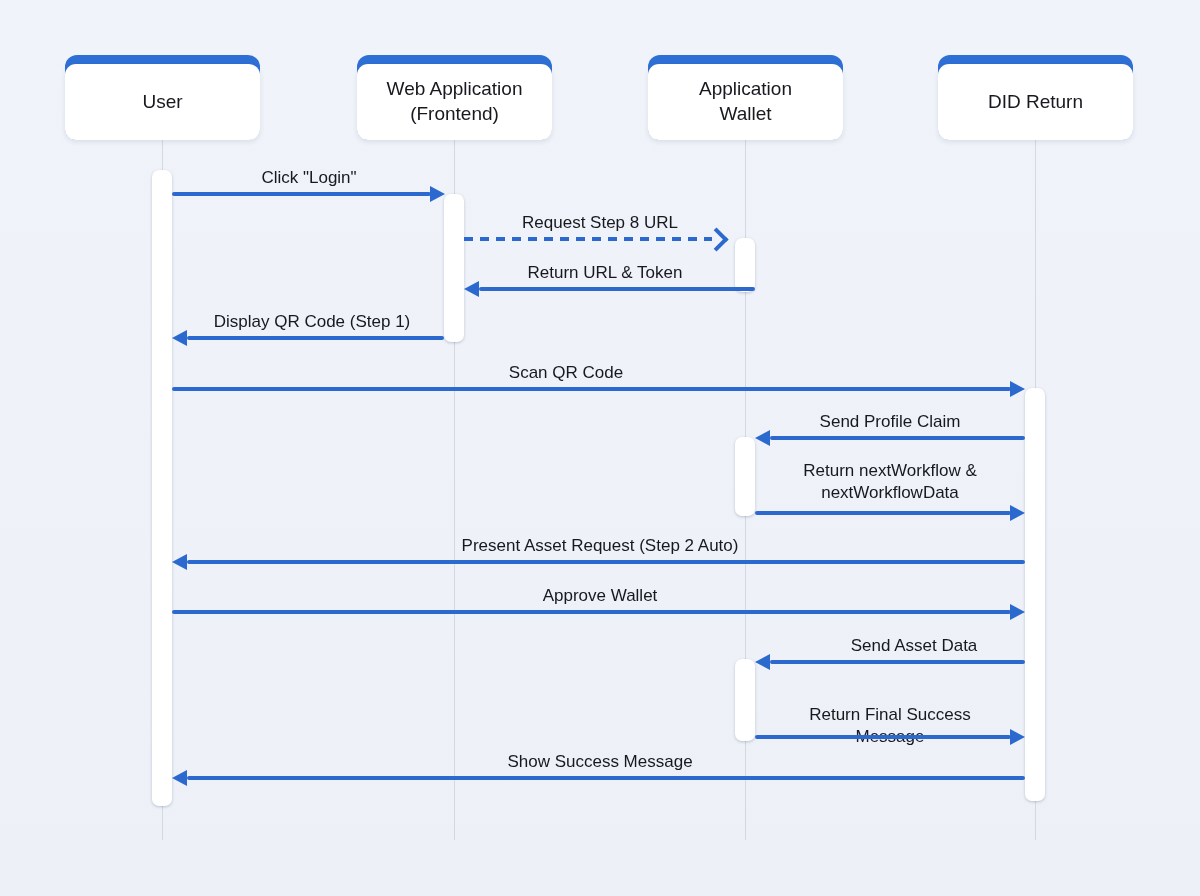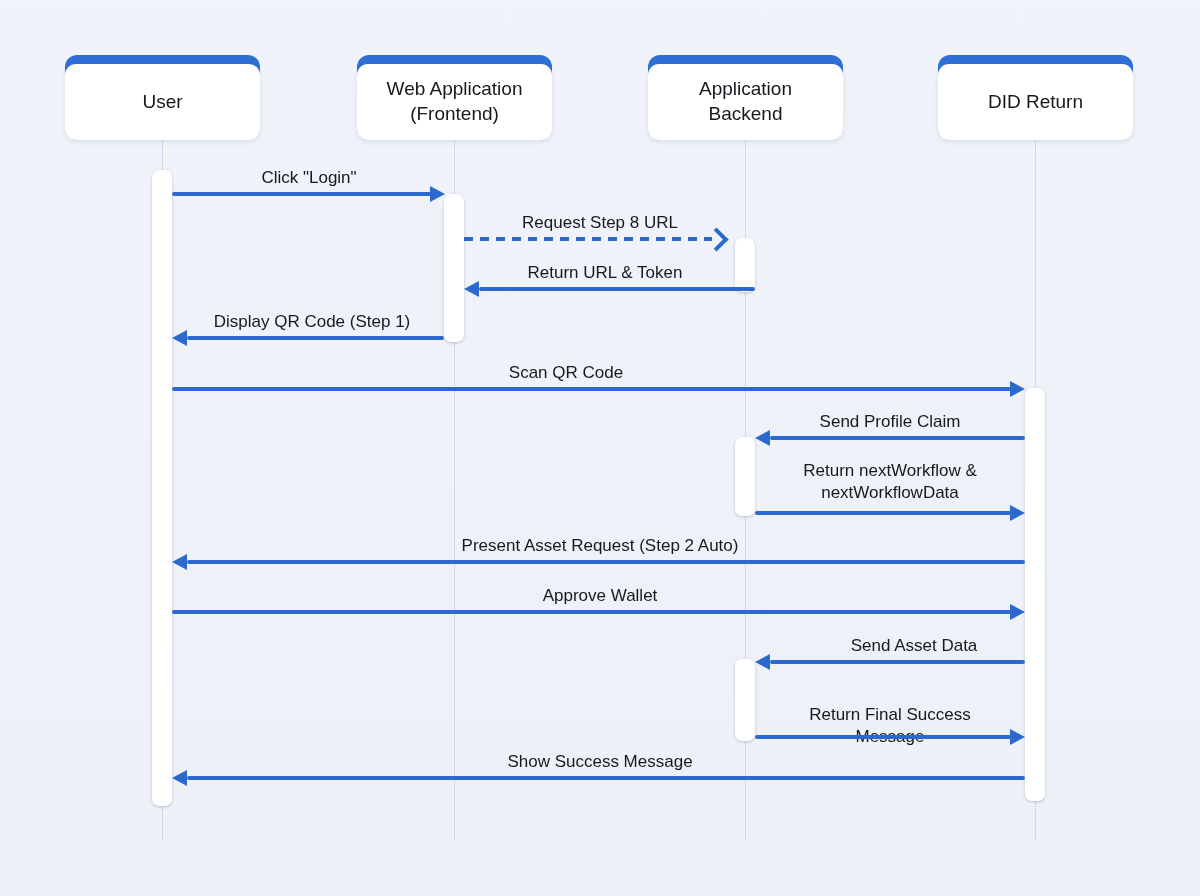--- a/index.html
+++ b/index.html
@@ -84,21 +84,21 @@
     <div class="card">User</div>
   </div>
   <div class="participant p-2">
     <div class="accent"></div>
     <div class="card">Web Application
 (Frontend)</div>
   </div>
   <div class="participant p-3">
     <div class="accent"></div>
     <div class="card">Application
-Backend</div>
+Wallet</div>
   </div>
   <div class="participant p-4">
     <div class="accent"></div>
     <div class="card">DID Return</div>
   </div>
 
   <div class="activation act-user"></div>
   <div class="activation act-webapp"></div>
   <div class="activation act-backend-1"></div>
   <div class="activation act-backend-2"></div>

